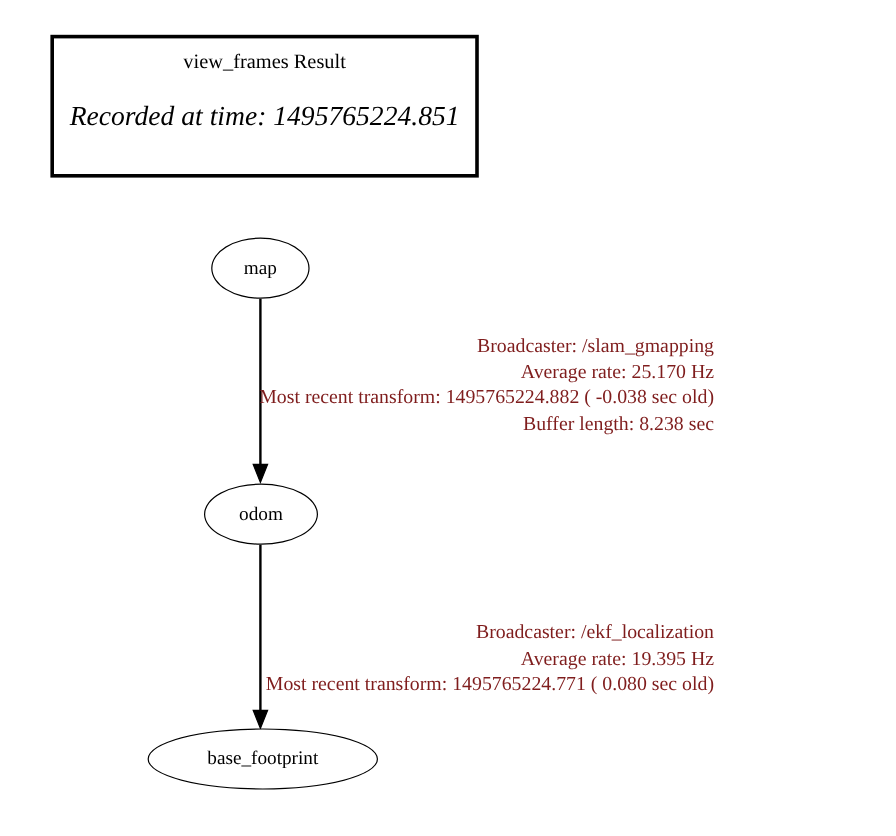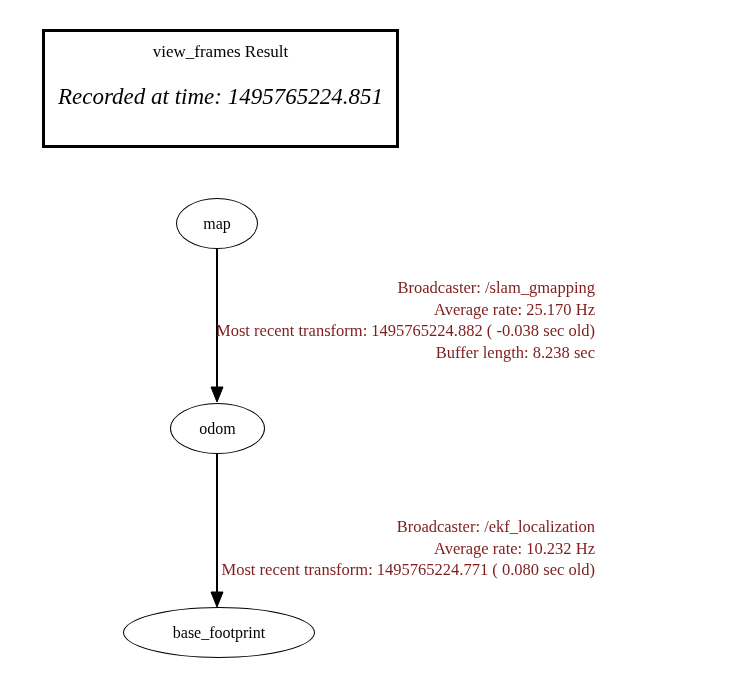--- a/index.html
+++ b/index.html
@@ -164,17 +164,17 @@
 
   <div class="edge-label" id="edge-label-1">
     <div>Broadcaster: /slam_gmapping</div>
     <div>Average rate: 25.170 Hz</div>
     <div>Most recent transform: 1495765224.882 ( -0.038 sec old)</div>
     <div>Buffer length: 8.238 sec</div>
   </div>
 
   <div class="edge-label" id="edge-label-2">
     <div>Broadcaster: /ekf_localization</div>
-    <div>Average rate: 10.232 Hz</div>
+    <div>Average rate: 19.395 Hz</div>
     <div>Most recent transform: 1495765224.771 ( 0.080 sec old)</div>
   </div>
 
 </div>
 
 </body></html>

